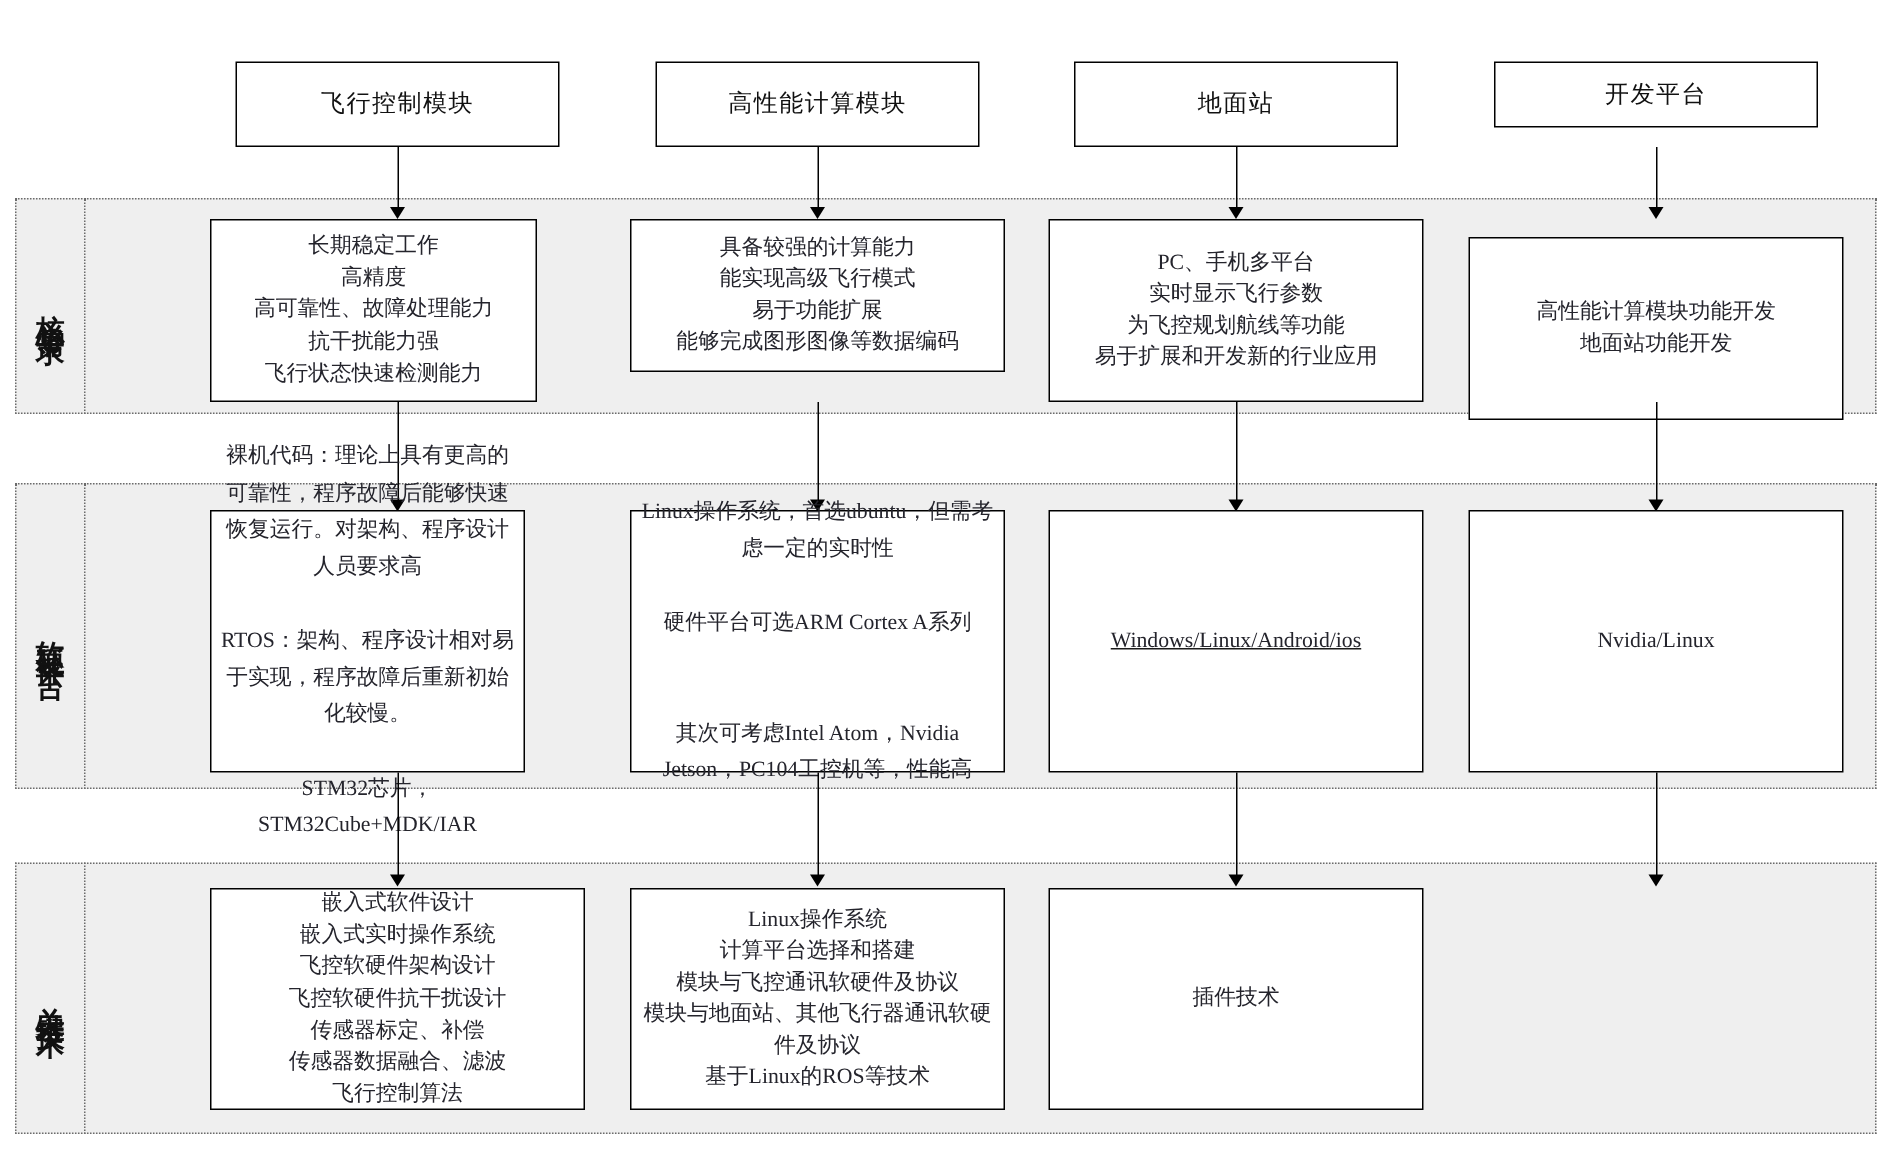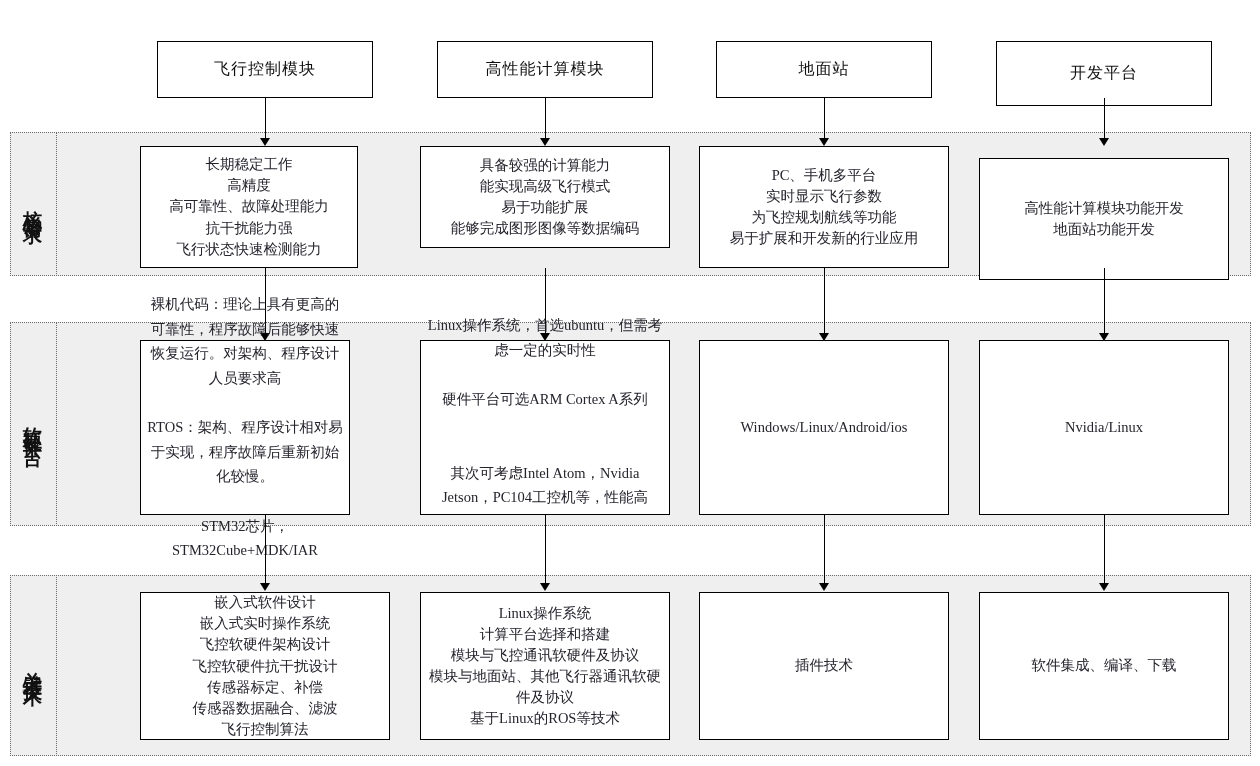--- a/index.html
+++ b/index.html
@@ -121,21 +121,21 @@
 
   <div class="header-box" style="left:157px; top:41px; width:216px; height:57px;">
     <span>飞行控制模块</span>
   </div>
   <div class="header-box" style="left:716px; top:41px; width:216px; height:57px;">
     <span>地面站</span>
   </div>
   <div class="header-box" style="left:437px; top:41px; width:216px; height:57px;">
     <span>高性能计算模块</span>
   </div>
-  <div class="header-box" style="left:996px; top:41px; width:216px; height:65px;">
+  <div class="header-box" style="left:996px; top:41px; width:216px; height:44px;">
     <span>开发平台</span>
   </div>
 
   <div class="conn" style="left:265px; top:98px; height:40px;"></div>
   <div class="arrow-head" style="left:260px; top:138px;"></div>
 
   <div class="conn" style="left:545px; top:98px; height:40px;"></div>
   <div class="arrow-head" style="left:540px; top:138px;"></div>
 
   <div class="conn" style="left:824px; top:98px; height:40px;"></div>
@@ -180,29 +180,29 @@
   <div class="conn" style="left:1104px; top:268px; height:68px;"></div>
   <div class="arrow-head" style="left:1099px; top:333px;"></div>
 
   <div class="cell-box" style="left:140px; top:340px; width:210px; height:175px;">
     <div class="cell-text justified">裸机代码：理论上具有更高的可靠性，程序故障后能够快速恢复运行。对架构、程序设计人员要求高
 
 RTOS：架构、程序设计相对易于实现，程序故障后重新初始化较慢。
 
 STM32芯片，STM32Cube+MDK/IAR</div>
   </div>
-  <div class="cell-box" style="left:420px; top:340px; width:250px; height:175px;align-items:flex-end;">
+  <div class="cell-box" style="left:420px; top:340px; width:250px; height:175px;">
     <div class="cell-text justified">Linux操作系统，首选ubuntu，但需考虑一定的实时性
 
 硬件平台可选ARM Cortex A系列
 
 
 其次可考虑Intel Atom，Nvidia Jetson，PC104工控机等，性能高</div>
   </div>
-  <div class="cell-box" style="left:699px; top:340px; width:250px; height:175px;">
+  <div class="cell-box" style="left:699px; top:340px; width:250px; height:175px;text-decoration:underline;">
     <div class="cell-text single">Windows/Linux/Android/ios</div>
   </div>
   <div class="cell-box" style="left:979px; top:340px; width:250px; height:175px;">
     <div class="cell-text single">Nvidia/Linux</div>
   </div>
 
   <div class="conn" style="left:265px; top:515px; height:70px;"></div>
   <div class="arrow-head" style="left:260px; top:583px;"></div>
 
   <div class="conn" style="left:545px; top:515px; height:70px;"></div>
@@ -226,17 +226,14 @@
 嵌入式实时操作系统
 飞控软硬件架构设计
 飞控软硬件抗干扰设计
 传感器标定、补偿
 传感器数据融合、滤波
 飞行控制算法</div>
   </div>
   <div class="cell-box" style="left:699px; top:592px; width:250px; height:148px;">
     <div class="cell-text single">插件技术</div>
   </div>
-  <div class="cell-box" style="left:979px; top:592px; width:250px; height:148px;">
-    <div class="cell-text single">软件集成、编译、下载</div>
-  </div>
 
 </div>
 
 </body></html>

